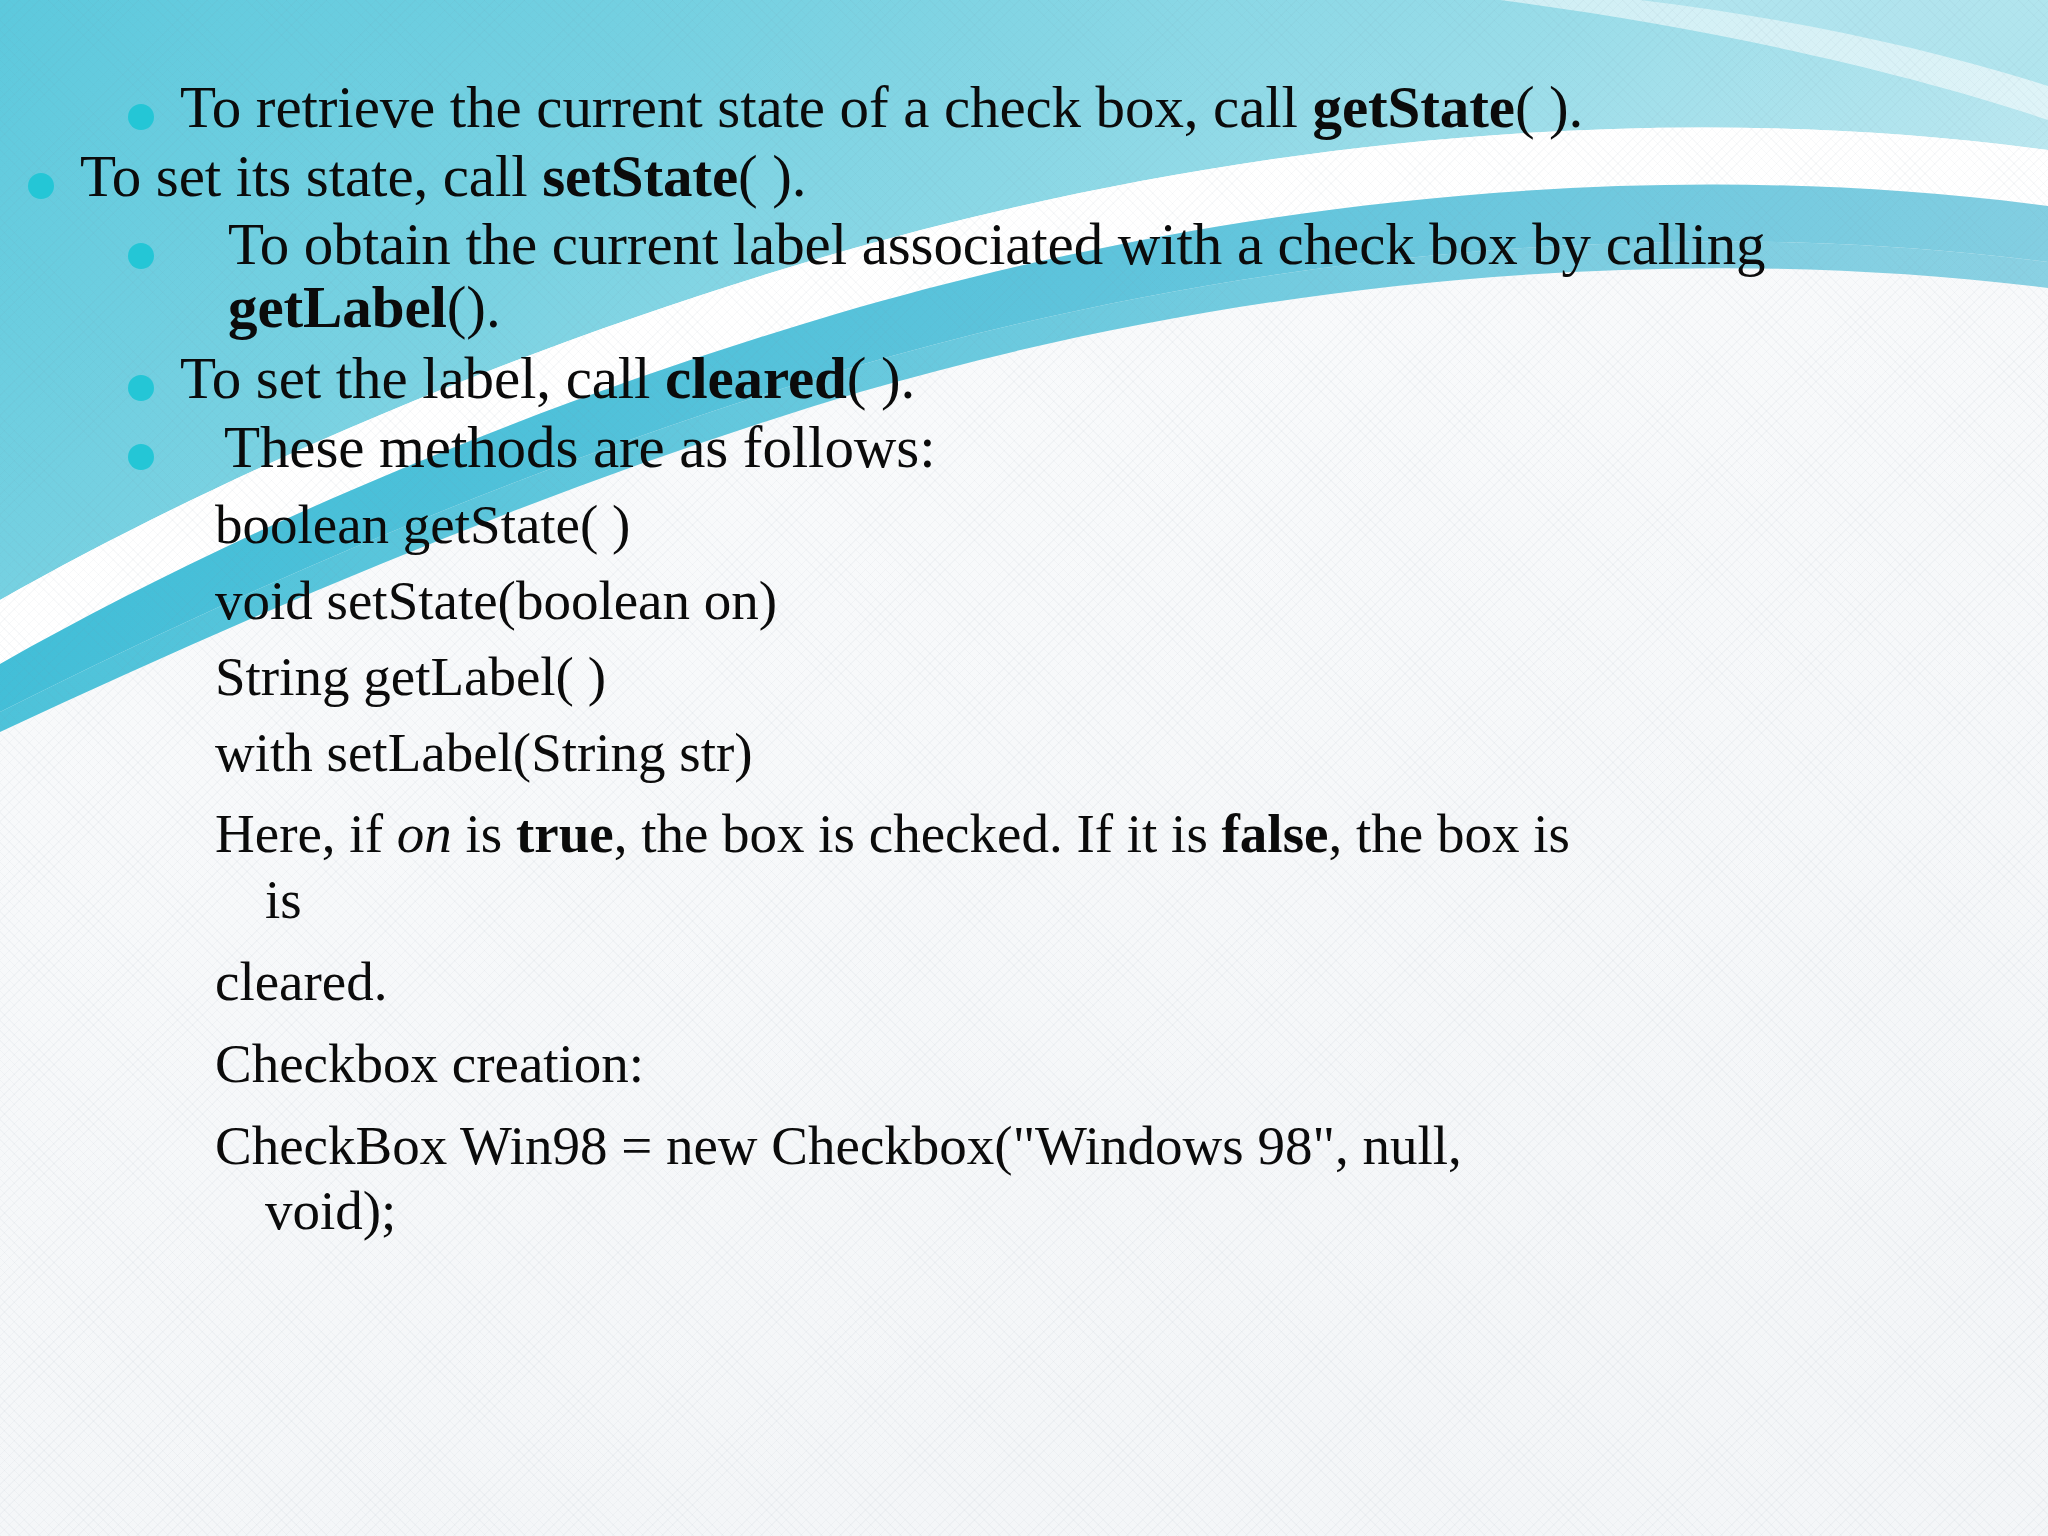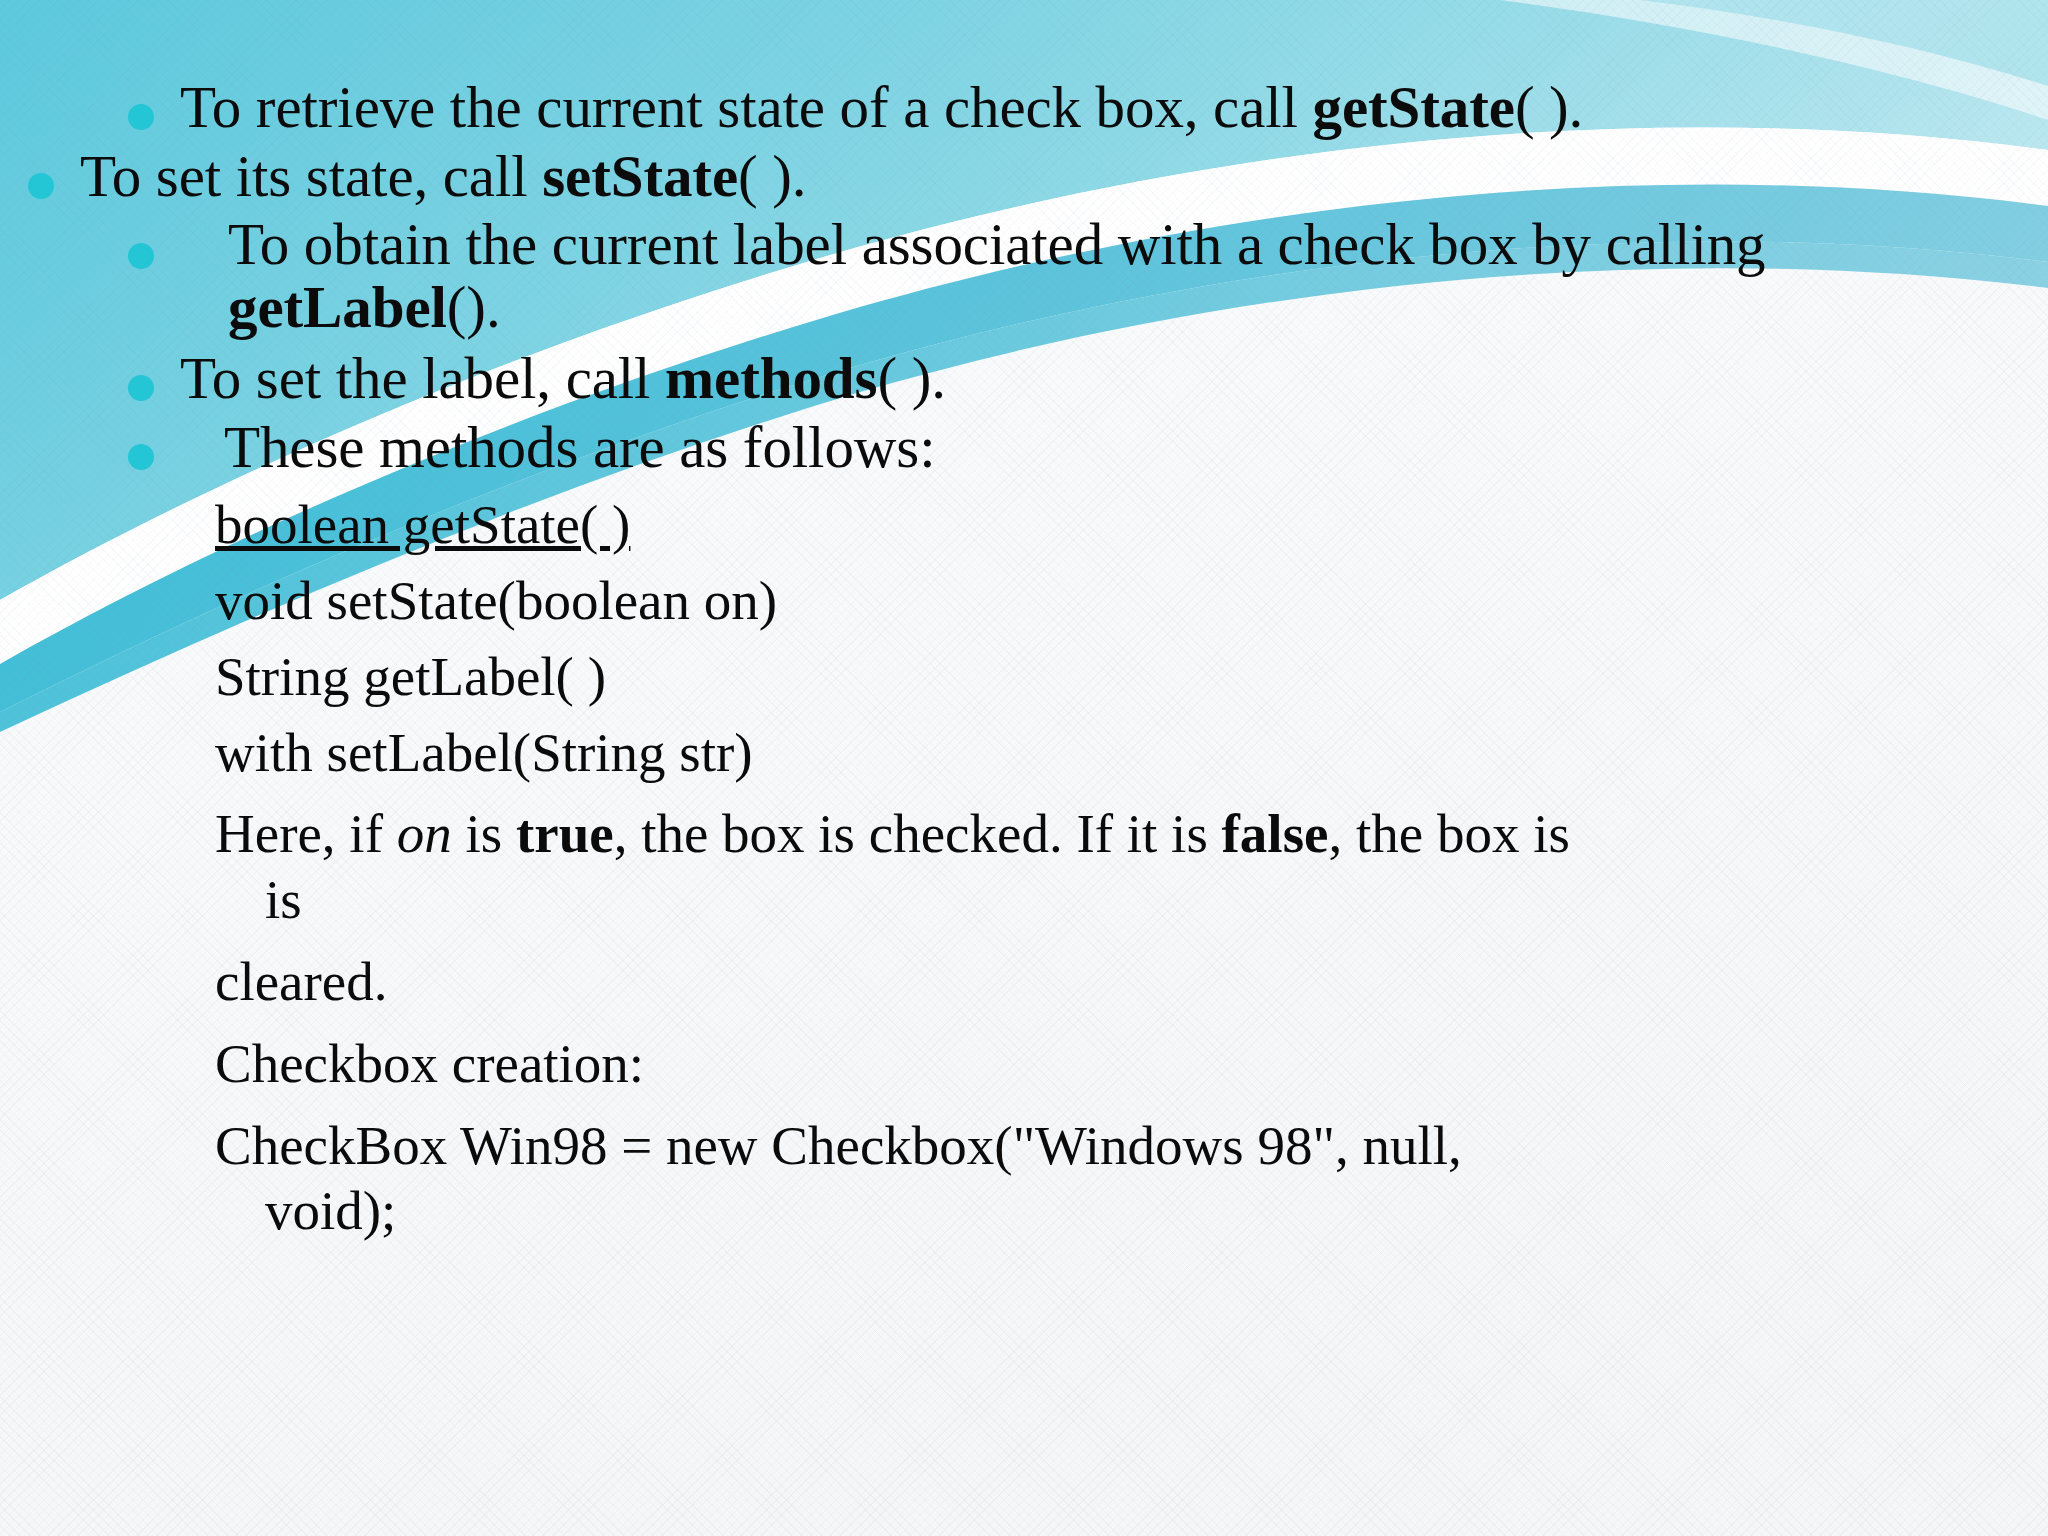--- a/index.html
+++ b/index.html
@@ -158,30 +158,30 @@
     <div class="bullet-row" style="margin-top:2px;gap:48px;">
       <span class="bullet-dot"></span>
       <div class="bullet-text" style="line-height:1.07;">
         <span>To obtain the current label associated with a check box by calling </span><b>getLabel</b><span>().</span>
       </div>
     </div>
 
     <div class="bullet-row" style="margin-top:6px;">
       <span class="bullet-dot"></span>
       <div class="bullet-text">
-        <span>To set the label, call </span><b>methods</b><span>( ).</span>
+        <span>To set the label, call </span><b>cleared</b><span>( ).</span>
       </div>
     </div>
 
     <div class="bullet-row" style="margin-top:2px;gap:44px;">
       <span class="bullet-dot"></span>
       <div class="bullet-text">These methods are as follows:</div>
     </div>
 
-    <div class="sub-line" style="margin-top:12px;text-decoration:underline;">boolean getState( )</div>
+    <div class="sub-line" style="margin-top:12px;">boolean getState( )</div>
     <div class="sub-line" style="margin-top:12px;">void setState(boolean on)</div>
     <div class="sub-line" style="margin-top:12px;">String getLabel( )</div>
     <div class="sub-line" style="margin-top:12px;">with setLabel(String str)</div>
 
     <div class="sub-line" style="margin-top:18px;">
       <span>Here, if </span><i>on</i><span> is </span><b>true</b><span>, the box is checked. If it is </span><b>false</b><span>, the box is</span>
     </div>
     <div class="sub-line indent-more" style="margin-top:2px;">is</div>
 
     <div class="sub-line" style="margin-top:18px;">cleared.</div>

